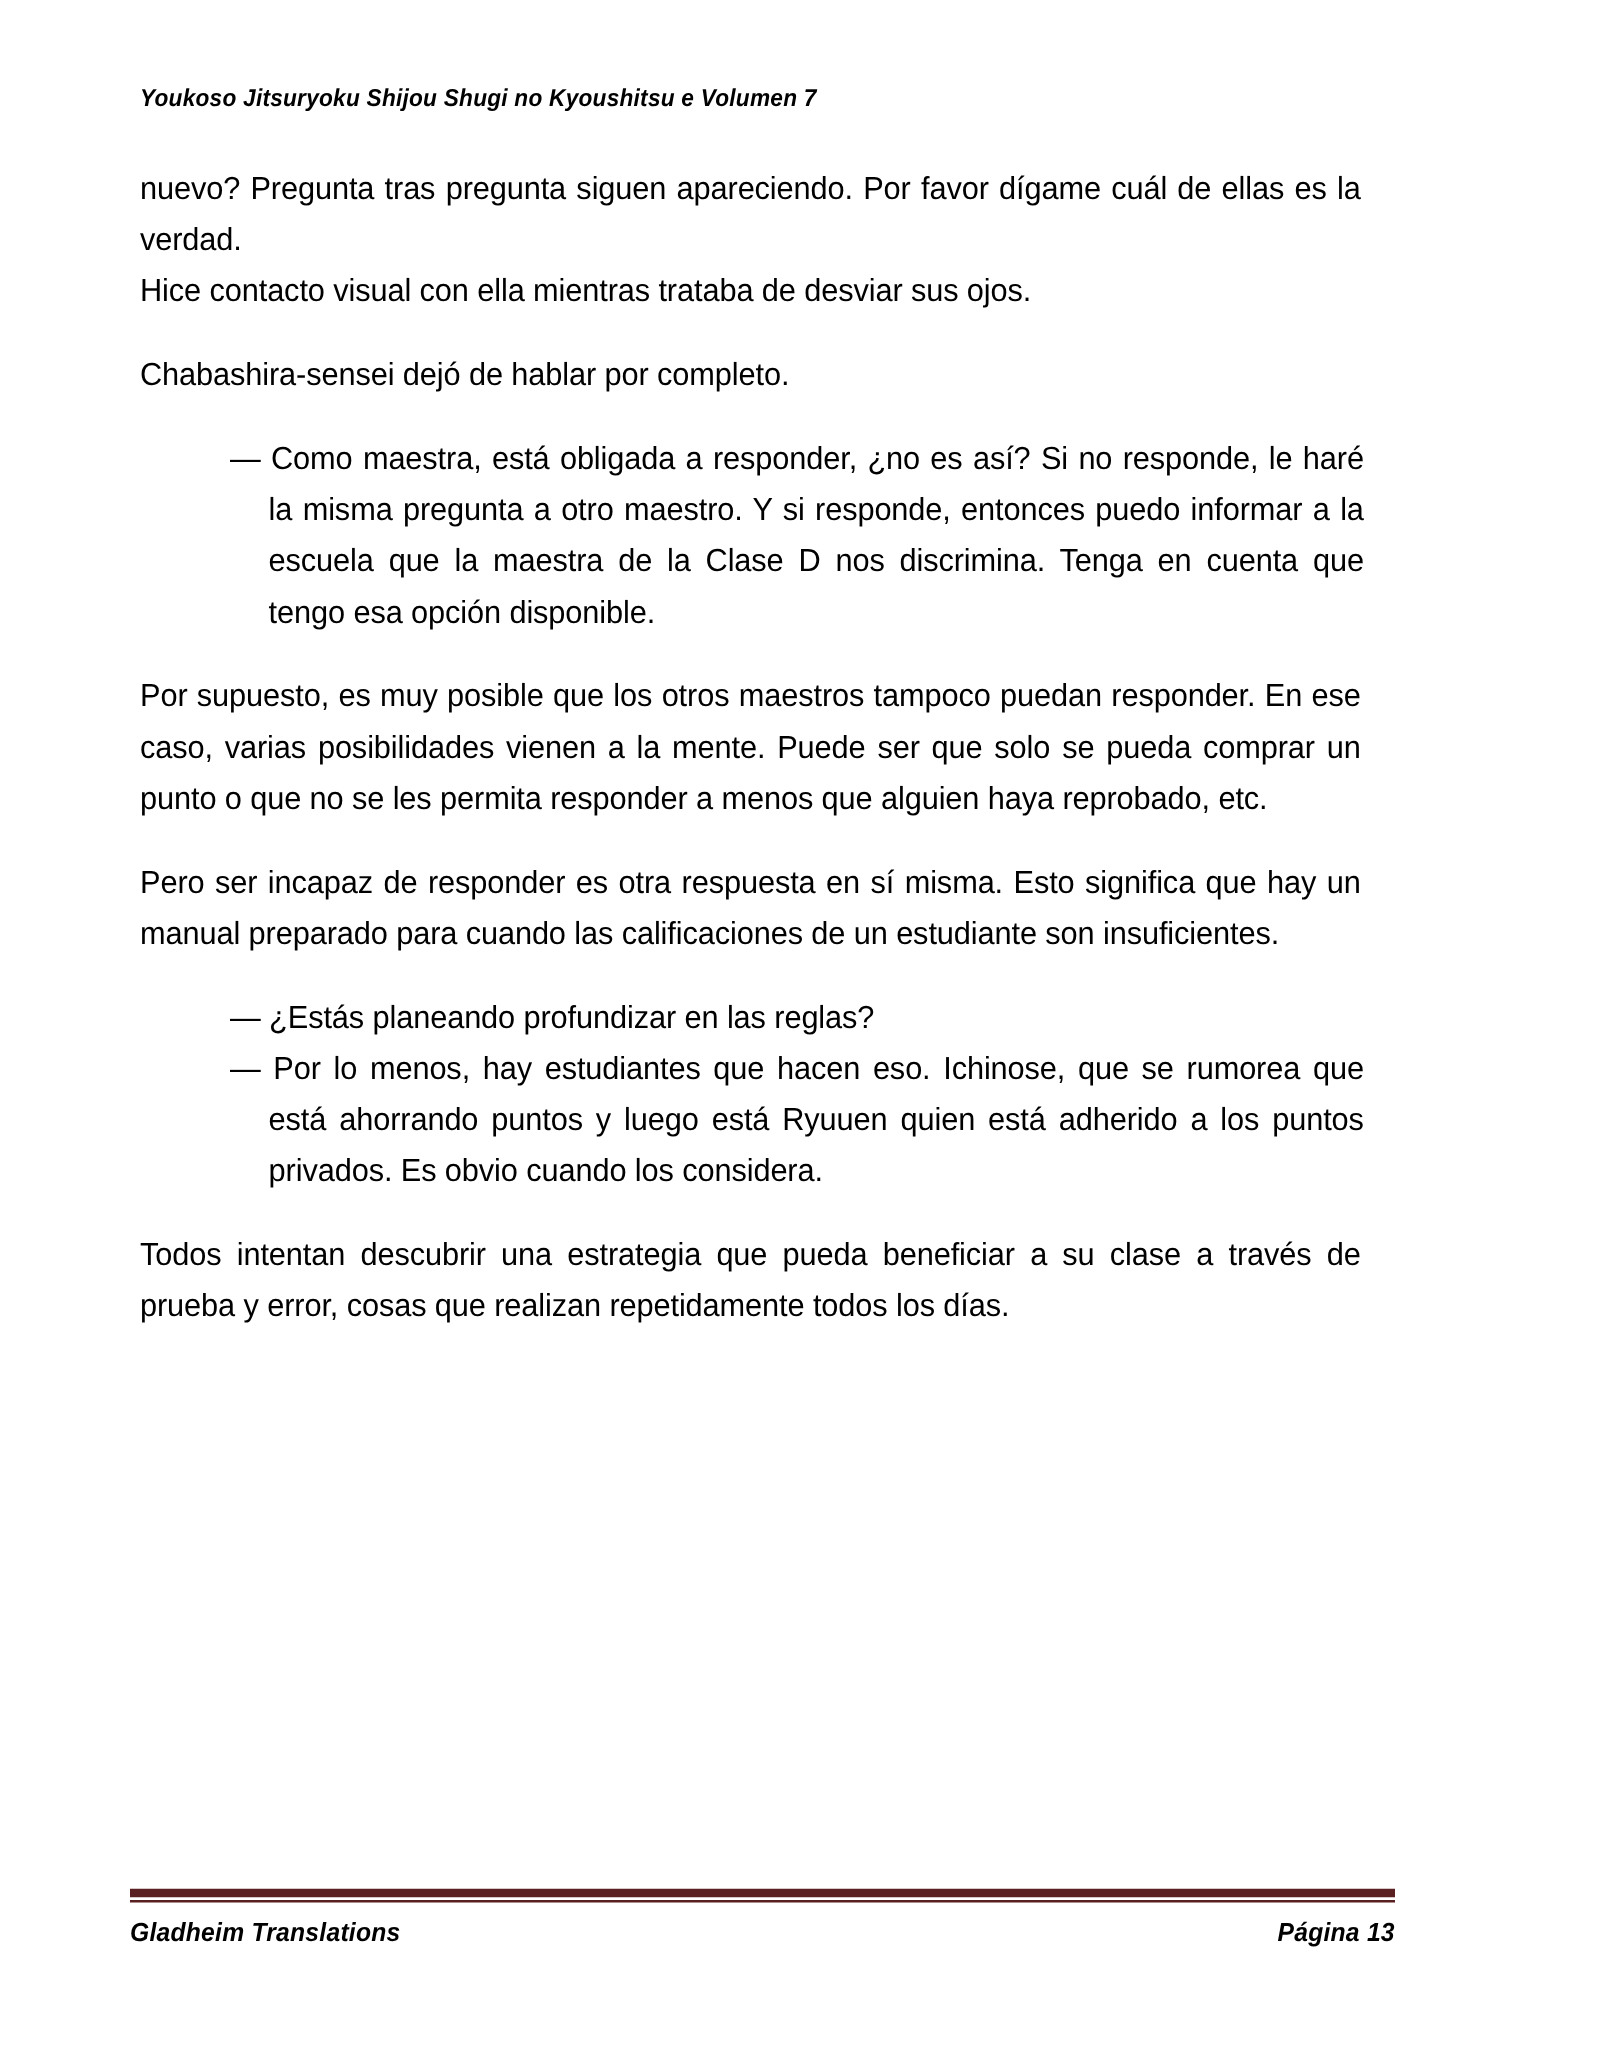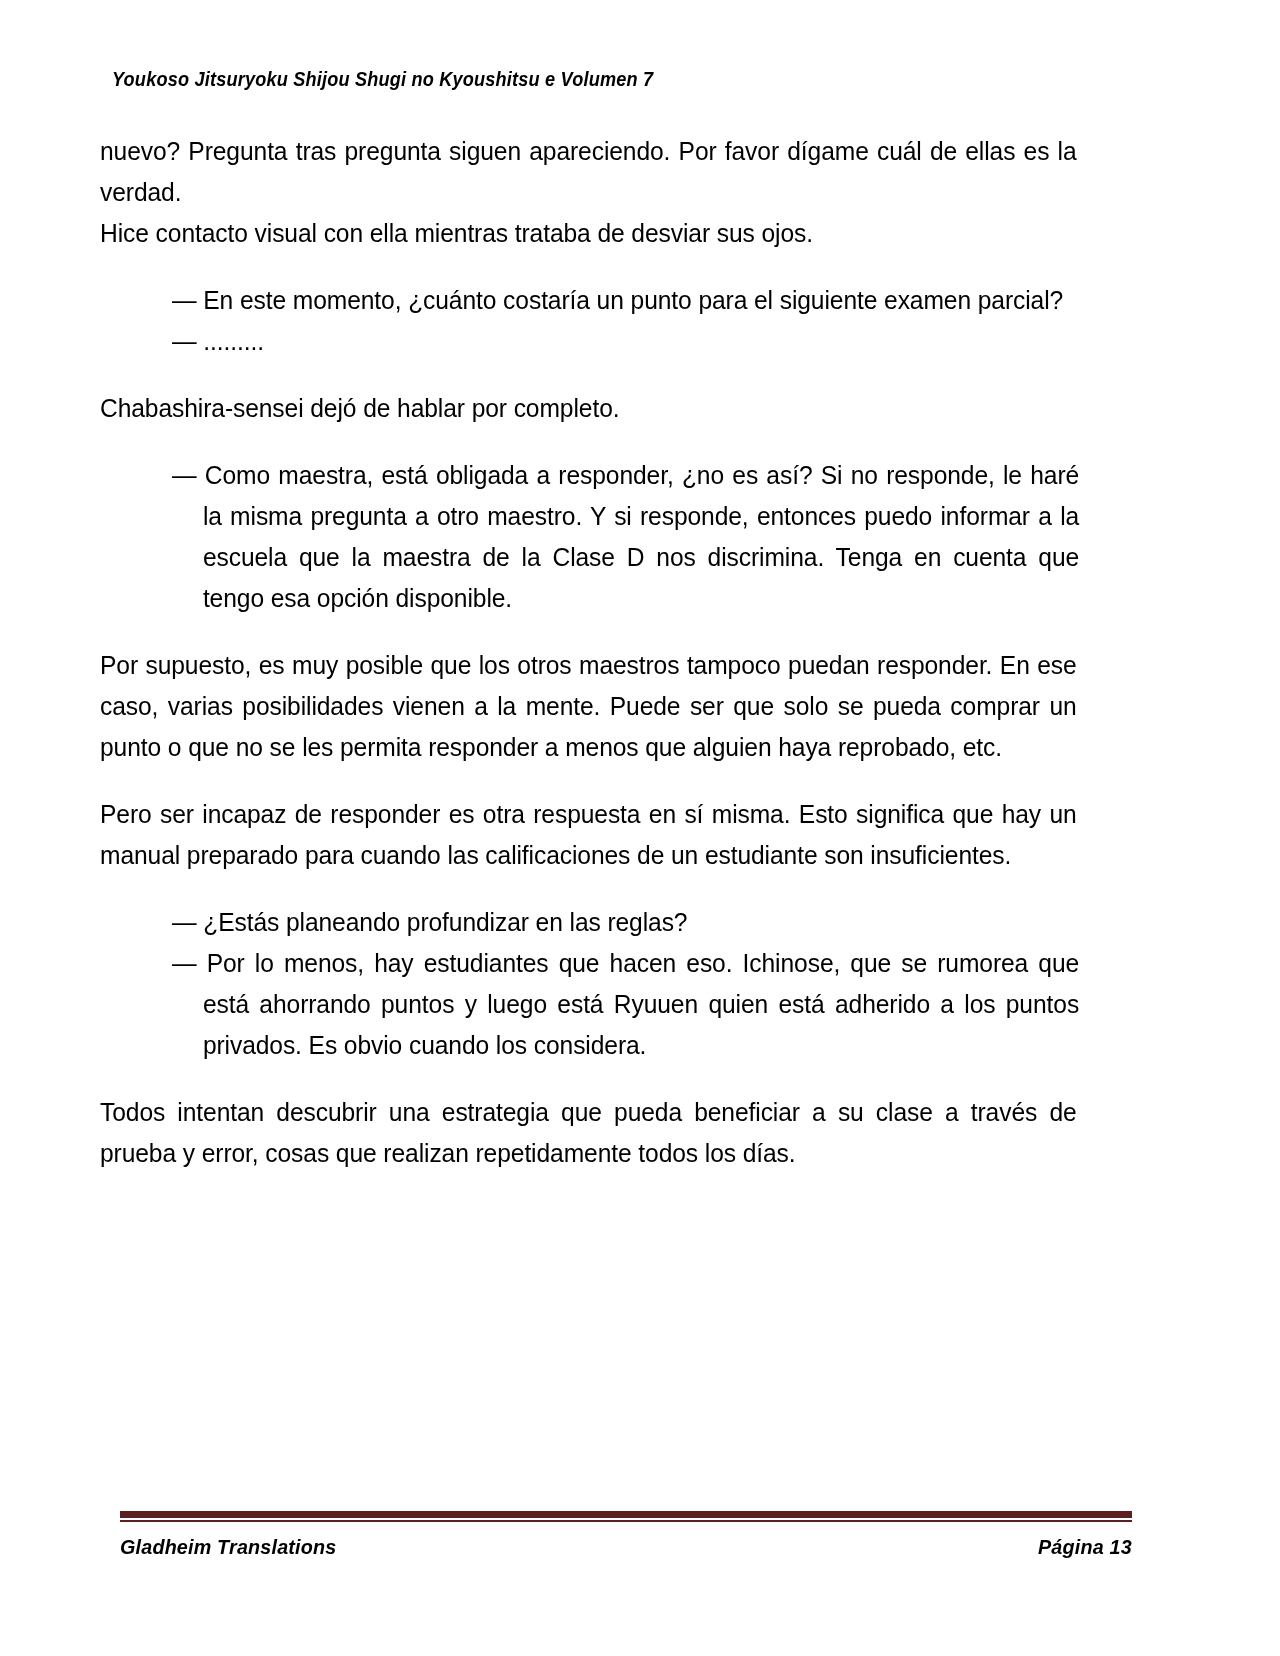--- a/index.html
+++ b/index.html
@@ -41,21 +41,21 @@
     letter-spacing: 0.2px;
     color: #000000;
     white-space: nowrap;
     transform: scaleX(0.93);
     transform-origin: left center;
   }
 
   
   .content {
     position: absolute;
-    left: 100px;
+    left: 112px;
     top: 131px;
     width: 1012px;
   }
 
   p.para {
     margin: 0 0 26px 0;
     font-size: 25.5px;
     line-height: 41px;
     text-align: justify;
     text-justify: inter-word;
@@ -86,21 +86,21 @@
   .dialogue p.line.nojust {
     text-align: left;
   }
 
   
   .tight { margin-bottom: 0 !important; }
 
   
   .footer {
     position: absolute;
-    left: 120px;
+    left: 104px;
     top: 1511px;
     width: 1012px;
   }
   .footer-rule-thick {
     height: 7px;
     background: #5a1f21;
     width: 100%;
   }
   .footer-rule-gap {
     height: 2px;
@@ -140,24 +140,20 @@
     <div class="header-title">Youkoso Jitsuryoku Shijou Shugi no Kyoushitsu e Volumen 7</div>
   </div>
 
   <div class="content">
 
     <p class="para tight">nuevo? Pregunta tras pregunta siguen apareciendo. Por favor dígame cuál de ellas es la verdad.</p>
 
 
     <p class="para nojust" style="text-align:left;">Hice contacto visual con ella mientras trataba de desviar sus ojos.</p>
 
-    <div class="dialogue">
-      <p class="line">— En este momento, ¿cuánto costaría un punto para el siguiente examen parcial?</p>
-      <p class="line nojust">— .........</p>
-    </div>
 
     <p class="para" style="text-align:left;">Chabashira-sensei dejó de hablar por completo.</p>
 
     <div class="dialogue">
       <p class="line">— Como maestra, está obligada a responder, ¿no es así? Si no responde, le haré la misma pregunta a otro maestro. Y si responde, entonces puedo informar a la escuela que la maestra de la Clase D nos discrimina. Tenga en cuenta que tengo esa opción disponible.</p>
     </div>
 
     <p class="para">Por supuesto, es muy posible que los otros maestros tampoco puedan responder. En ese caso, varias posibilidades vienen a la mente. Puede ser que solo se pueda comprar un punto o que no se les permita responder a menos que alguien haya reprobado, etc.</p>
 
     <p class="para">Pero ser incapaz de responder es otra respuesta en sí misma. Esto significa que hay un manual preparado para cuando las calificaciones de un estudiante son insuficientes.</p>

